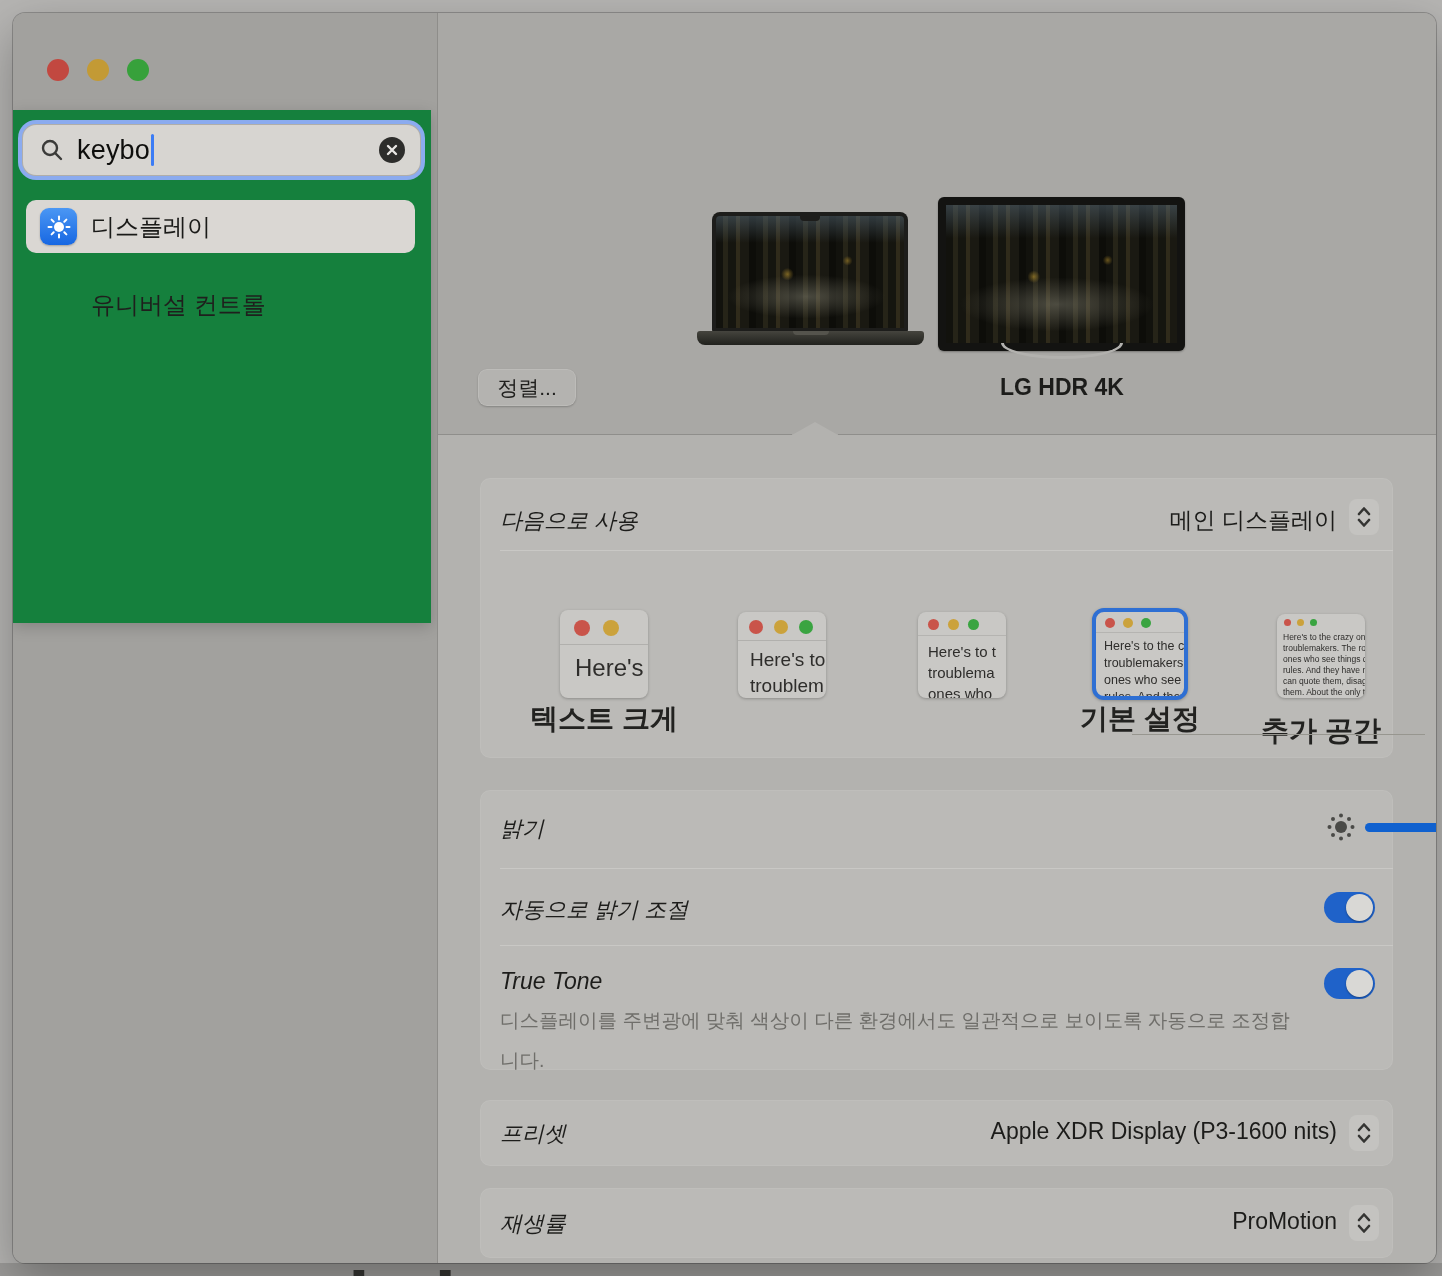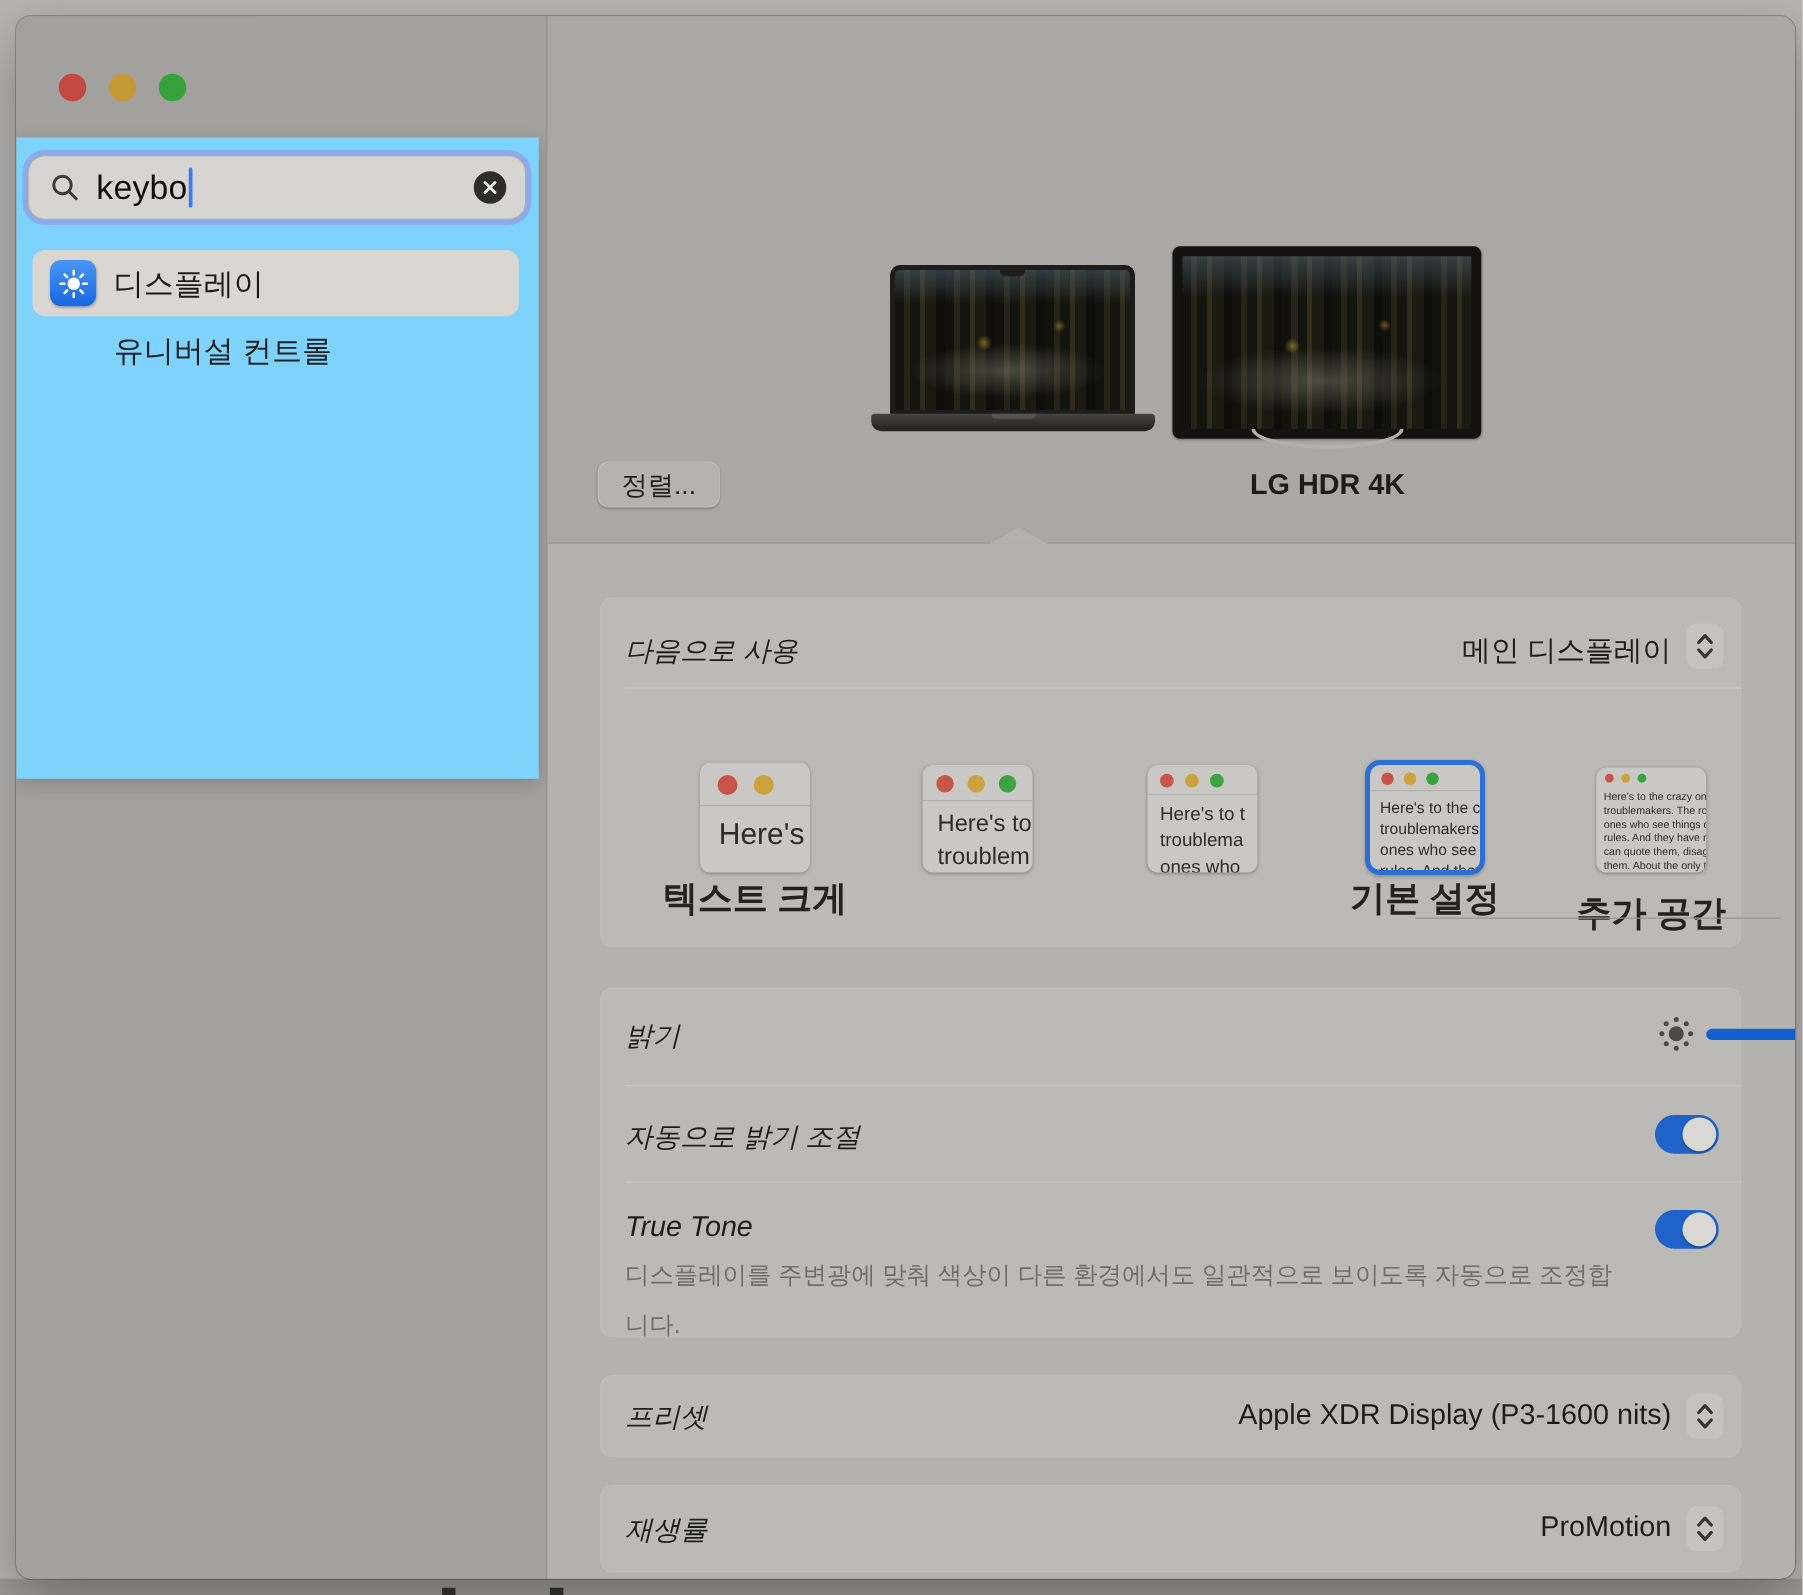--- a/index.html
+++ b/index.html
@@ -14,31 +14,31 @@
 
   
   .sidebar{position:absolute;left:0;top:0;width:424px;height:100%;background:#a2a19e;}
   .vdivider{position:absolute;left:424px;top:0;width:1px;height:100%;background:#8e8d8a;}
   .traffic{position:absolute;top:46px;width:22px;height:22px;border-radius:50%;}
   .t-red{left:34px;background:#c24840;}
   .t-yellow{left:74px;background:#c39a35;}
   .t-green{left:114px;background:#37a13b;}
 
   
-  .search-panel{position:absolute;left:0;top:97px;width:418px;height:513px;background:#7dd3fc;box-shadow:0 4px 14px rgba(0,0,0,0.18);}
+  .search-panel{position:absolute;left:0;top:97px;width:418px;height:513px;background:#15803d;box-shadow:0 4px 14px rgba(0,0,0,0.18);}
   .search-field{position:absolute;left:9px;top:14px;width:399px;height:52px;border-radius:14px;background:#d7d5d1;border:1px solid rgba(60,60,55,0.25);box-shadow:0 0 0 4px #8babef;box-sizing:border-box;display:flex;align-items:center;}
   .search-glass{margin-left:16px;flex:0 0 auto;display:flex;}
   .search-text{margin-left:12px;font-size:27px;color:#0e0e0c;letter-spacing:0.2px;}
   .caret{display:inline-block;width:3px;height:32px;background:#3b7cf5;border-radius:1.5px;vertical-align:middle;margin-left:1px;}
   .clear-btn{position:absolute;right:15px;top:12px;width:26px;height:26px;border-radius:50%;background:#2d2d2b;display:flex;align-items:center;justify-content:center;}
 
   .result-row{position:absolute;left:13px;width:389px;height:53px;border-radius:10px;display:flex;align-items:center;}
   .result-row.selected{background:#dad7d3;}
   .row1{top:90px;}
-  .row2{top:144px;}
+  .row2{top:158px;align-items:flex-end;}
   .result-icon{width:37px;height:37px;border-radius:9px;margin-left:14px;background:linear-gradient(180deg,#4b97f4,#1767e2);display:flex;align-items:center;justify-content:center;box-shadow:0 1px 2px rgba(0,0,0,0.25);}
   .result-label{margin-left:14px;font-size:24px;color:#1a1a18;}
   .row2 .result-label{margin-left:65px;color:#1f1f1d;}
 
   
   .nav-back{position:absolute;left:470px;top:44px;}
   .nav-fwd{position:absolute;left:542px;top:44px;}
   .page-title{position:absolute;left:600px;top:42px;font-size:25px;font-weight:700;color:#262624;}
 
   

